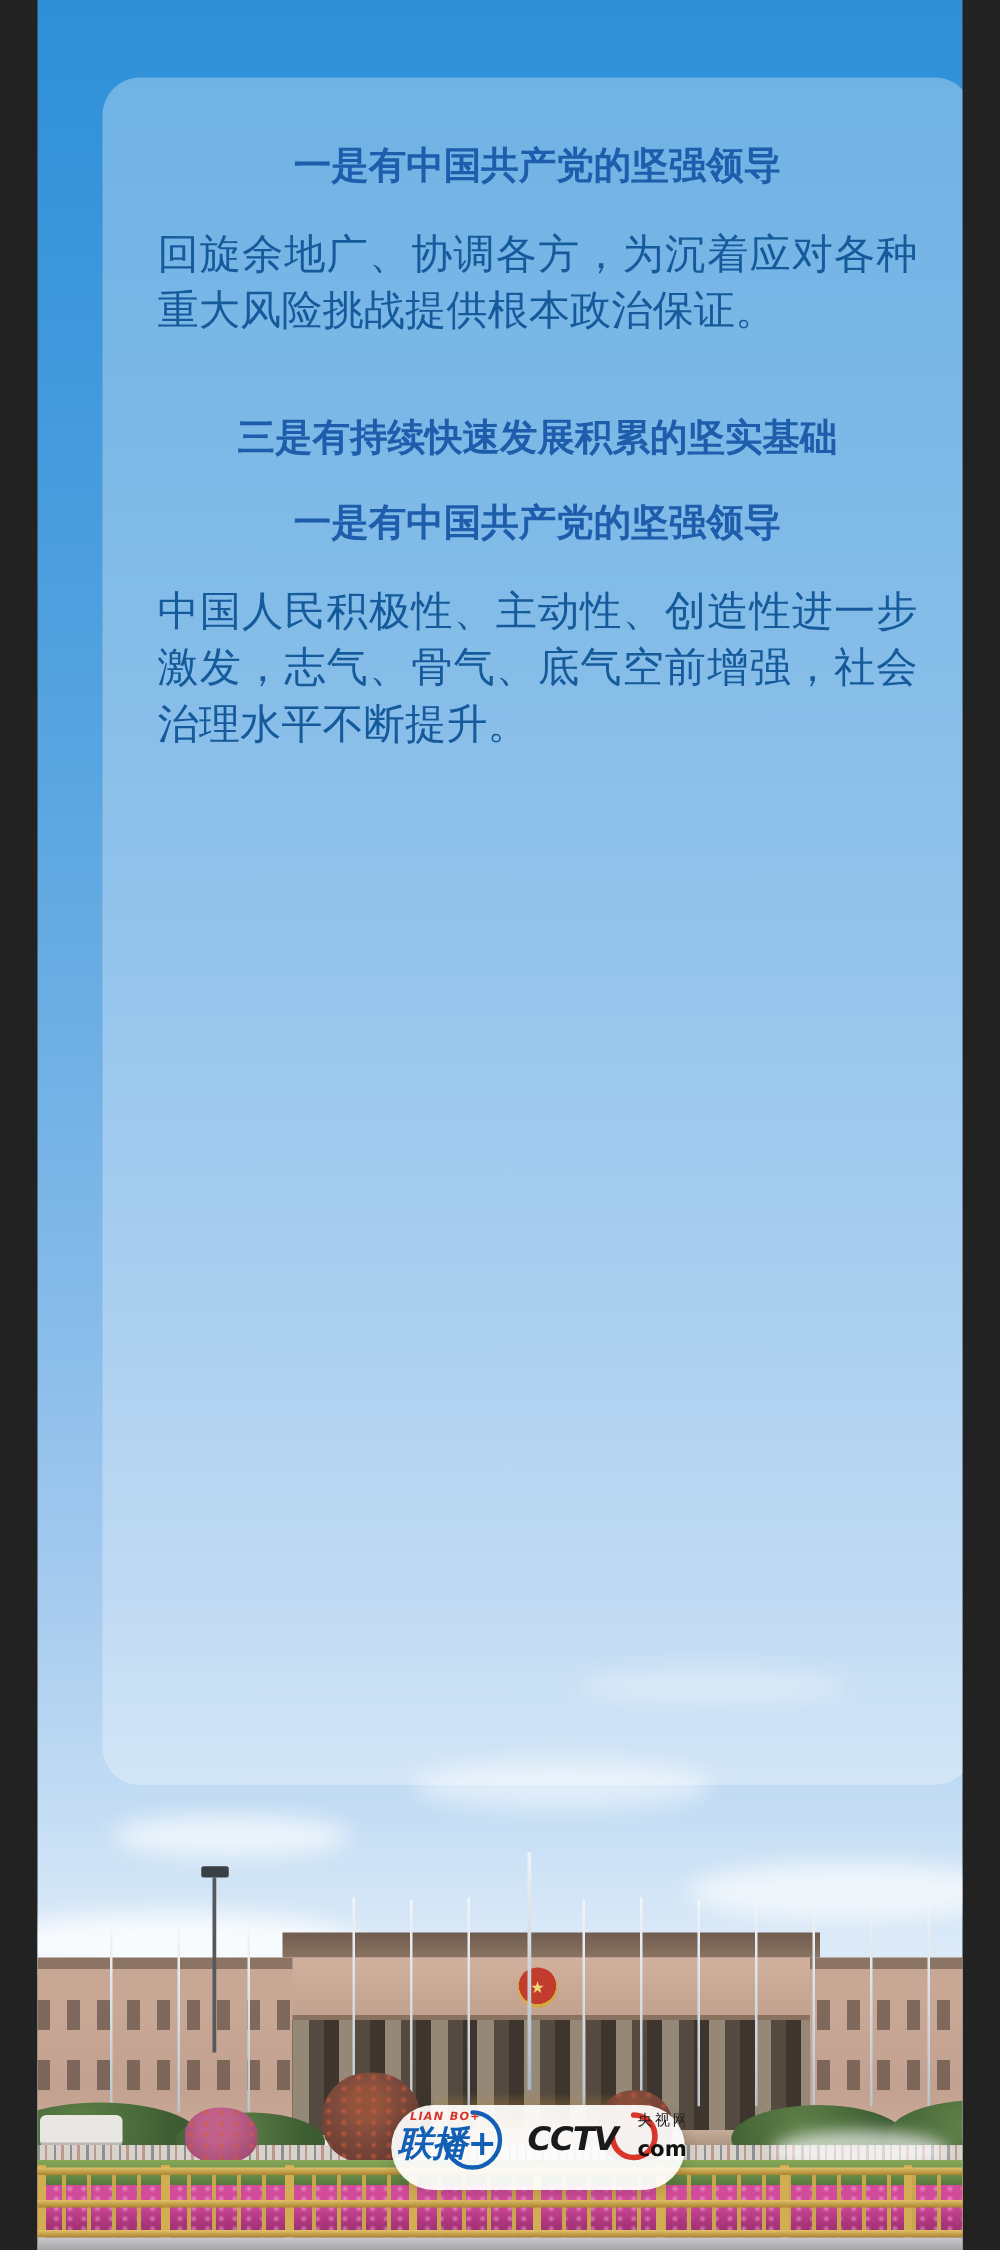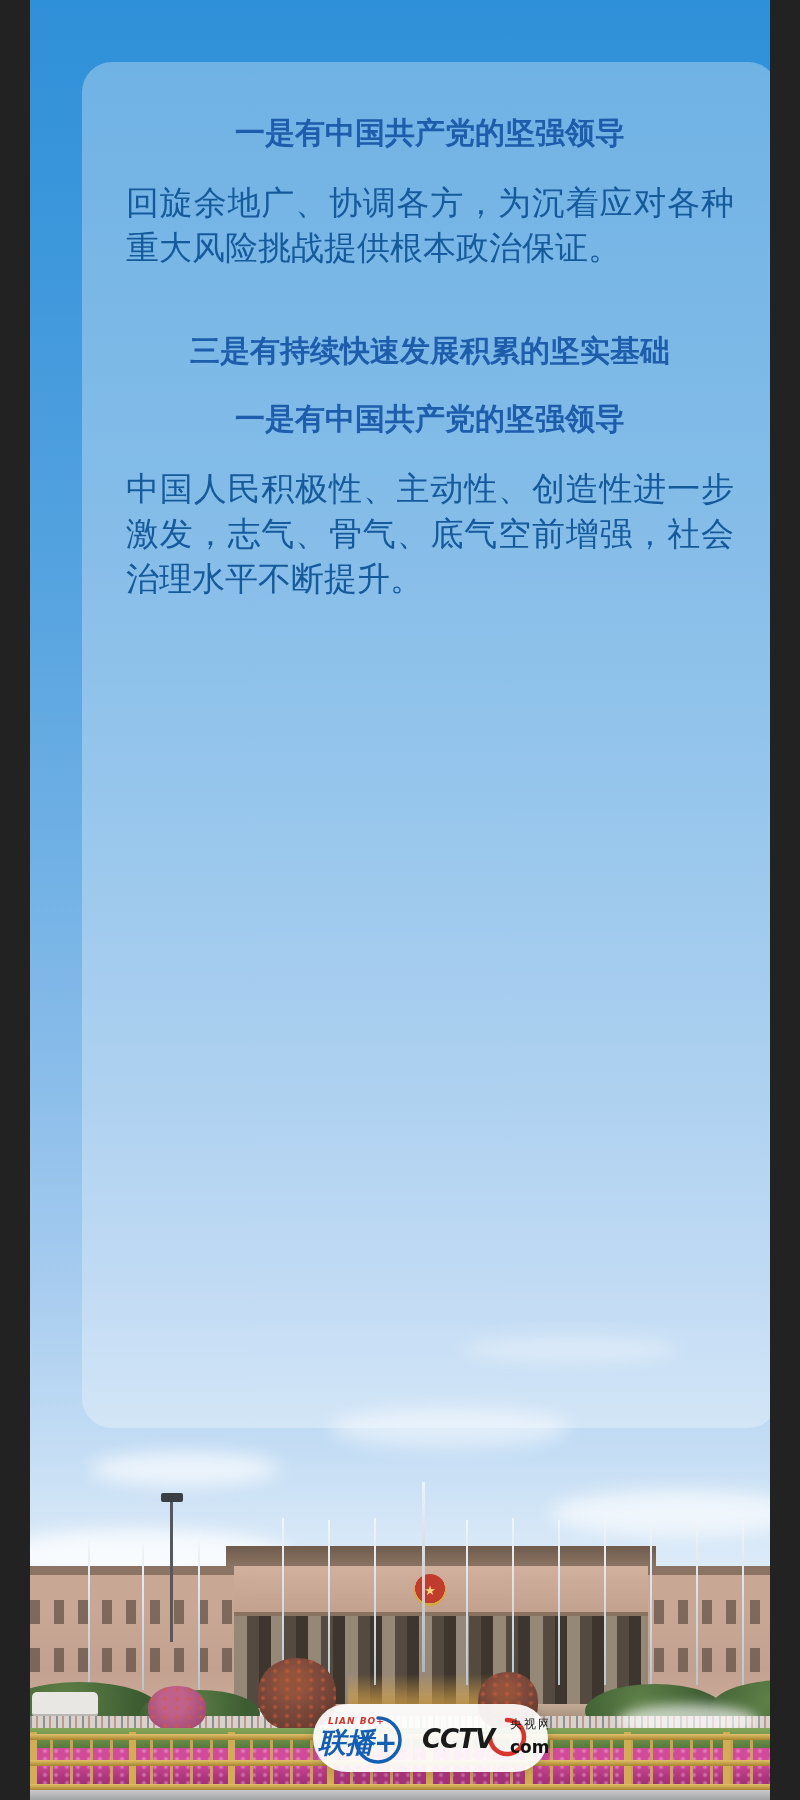--- a/index.html
+++ b/index.html
@@ -89,23 +89,23 @@
   .fence-bars{left:0;right:0;top:4px;bottom:2px;
     background:repeating-linear-gradient(90deg,#c9a54d 0 3px,rgba(0,0,0,0) 3px 20px);}
   .fence-posts{left:0;right:0;top:0;bottom:0;
     background:repeating-linear-gradient(90deg,#d3ad52 0 7px,rgba(0,0,0,0) 7px 99px);}
   .rail{left:0;right:0;height:6px;background:linear-gradient(#e2c06a,#a8842f);}
   .rail.r1{top:2px;}.rail.r2{top:28px;}.rail.r3{top:52px;}
   .road{left:0;right:0;top:330px;height:10px;background:linear-gradient(#c9c9cb,#a3a4a6);}
 
   
   .logo-pill{
-    left:283px;top:244px;width:235px;height:68px;border-radius:36px;
+    left:283px;top:224px;width:235px;height:68px;border-radius:36px;
     background:rgba(255,255,255,.92);box-shadow:0 2px 12px rgba(0,0,0,.18);
-    display:flex;align-items:center;justify-content:center;gap:6px;z-index:10;
+    display:flex;align-items:flex-start;justify-content:center;gap:6px;z-index:10;
   }
   .logo-pill svg{position:static;display:block;}
 </style>
 </head>
 <body>
 
 <div class="page">
 
   <div class="cloud c1"></div>
   <div class="cloud c2"></div>

